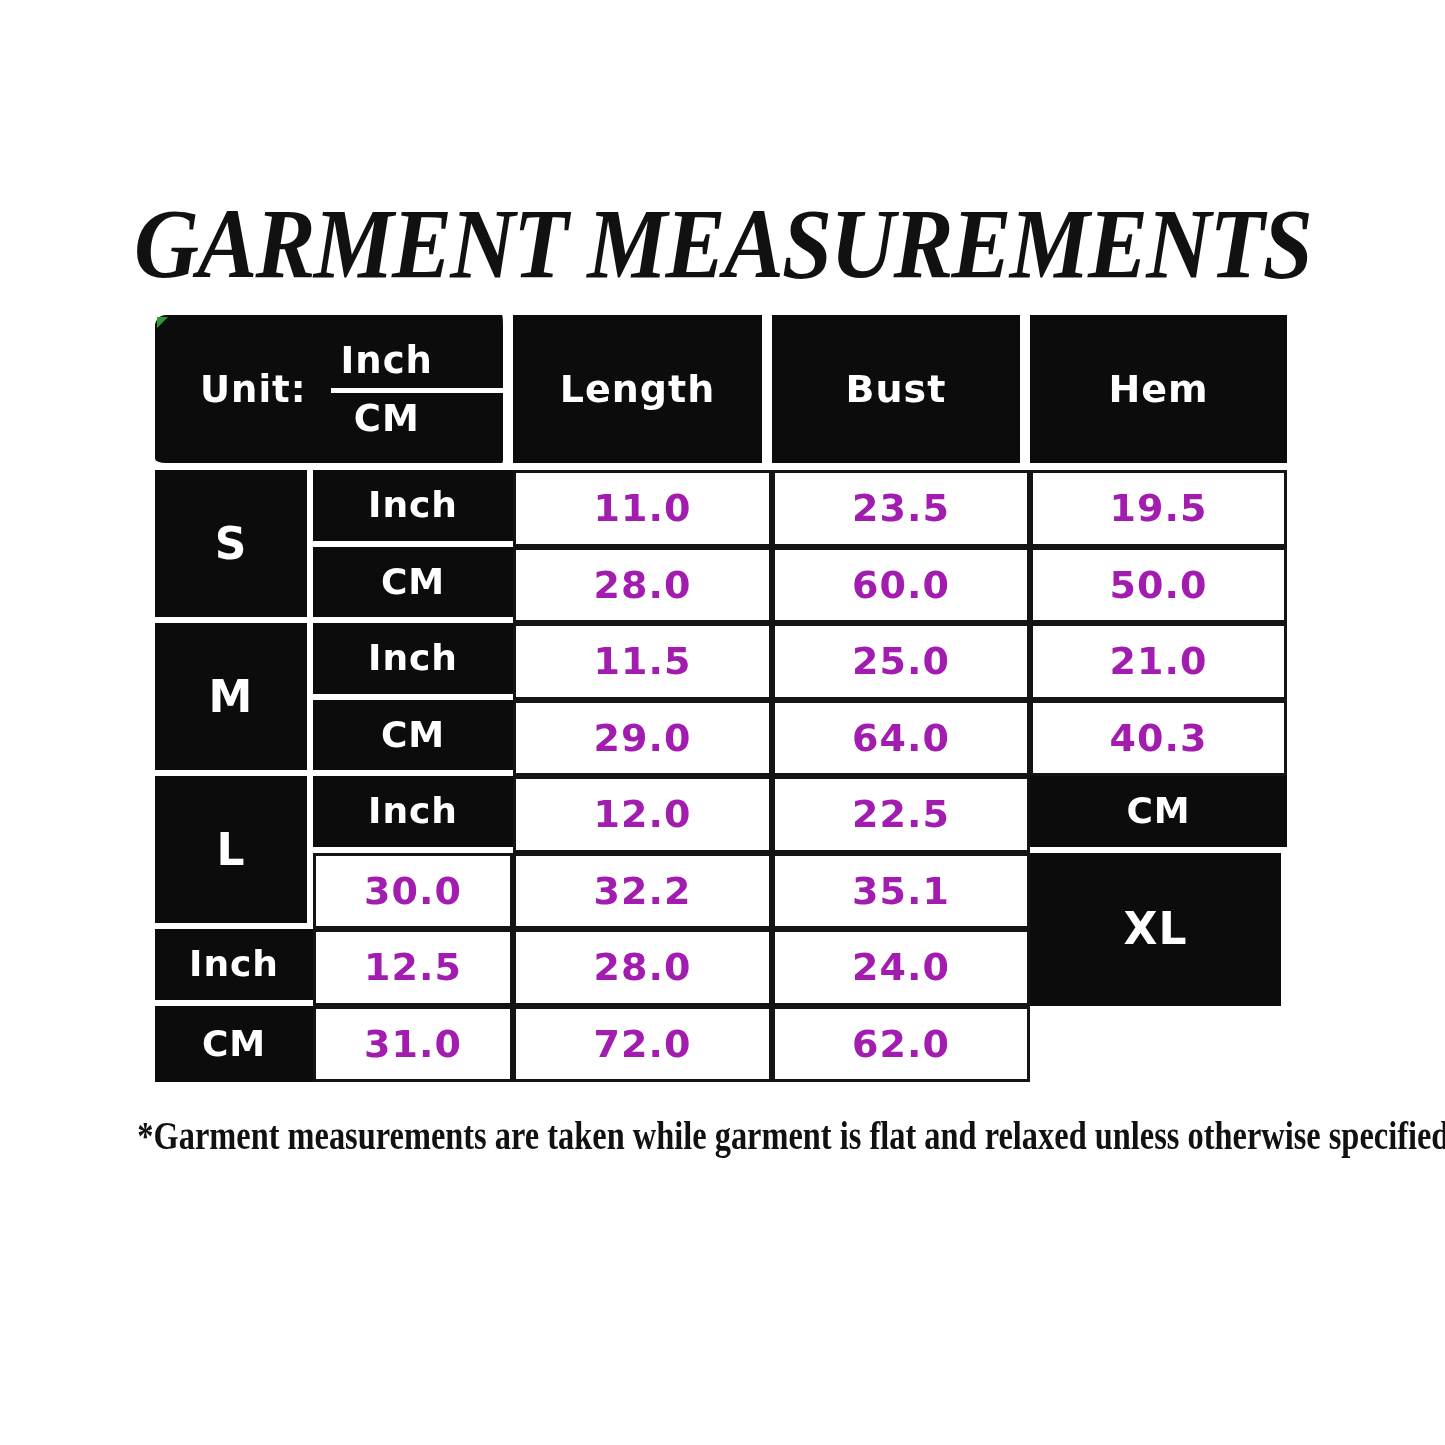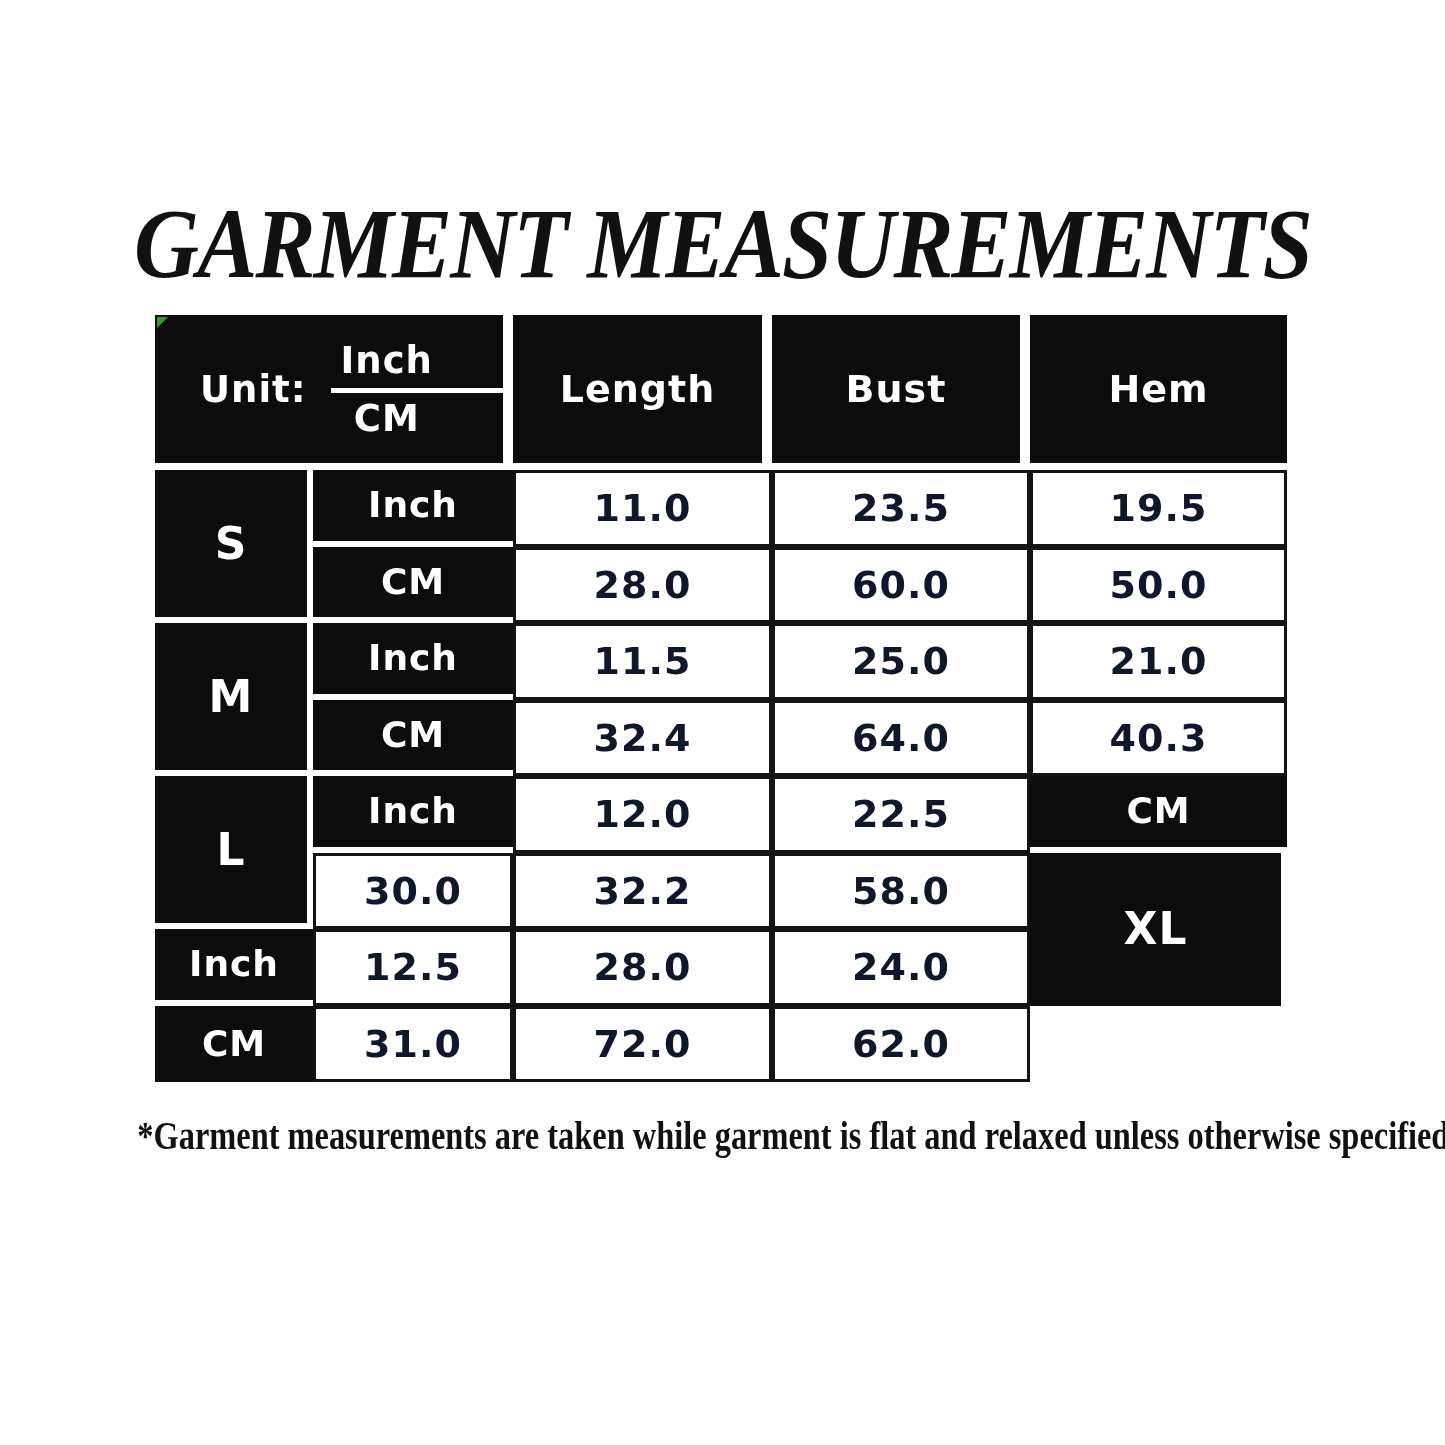--- a/index.html
+++ b/index.html
@@ -24,21 +24,21 @@
     box-sizing:border-box;display:flex;align-items:center;justify-content:center;
     line-height:1;
   }
   .dark{background:#0c0c0c;color:#ffffff;}
   .hdr{
     border-right:10px solid #ffffff;border-bottom:7px solid #ffffff;
     font-size:38px;font-weight:bold;letter-spacing:1px;
   }
   .hdr-last{border-right:0;text-align:right;}
   .unit-hdr{
-    grid-column:1/3;justify-content:flex-start;padding-left:45px;position:relative;
+    grid-column:1/3;justify-content:flex-start;padding-left:45px;position:relative;border-radius:11px;
   }
   .corner-marker{
     position:absolute;left:2px;top:2px;width:0;height:0;
     border-top:11px solid #2f9b35;border-right:11px solid transparent;
   }
   .unit-label{font-size:37px;font-weight:bold;letter-spacing:1px;margin-right:24px;}
   .fraction{flex:1;display:flex;flex-direction:column;}
   .frac-top{
     text-align:center;padding:0 70px 9px 10px;
     border-bottom:5px solid #ffffff;font-size:37px;font-weight:bold;letter-spacing:1px;
@@ -49,21 +49,21 @@
   }
   .size-cell{
     grid-row:span 2;border-right:6px solid #ffffff;border-bottom:6px solid #ffffff;
     font-size:44px;font-weight:bold;letter-spacing:1px;
   }
   .unit-cell{
     border-bottom:6px solid #ffffff;font-size:36px;font-weight:bold;letter-spacing:1px;
   }
   .no-bb{border-bottom:0;}
   .val-cell{
-    background:#ffffff;color:#0f172a;border:3px solid #141414;
+    background:#ffffff;color:#a21caf;border:3px solid #141414;
     font-size:38px;font-weight:bold;letter-spacing:1px;
   }
   .footnote{
     position:absolute;top:1116px;left:0;width:1445px;text-align:center;
     font-family:"Liberation Serif",serif;font-weight:bold;font-size:40px;
     line-height:1;white-space:nowrap;transform:scaleX(0.81);transform-origin:center;
     color:#111111;margin:0;
   }
 </style>
 </head>
@@ -94,32 +94,32 @@
   <div class="cell val-cell">28.0</div>
   <div class="cell val-cell">60.0</div>
   <div class="cell val-cell">50.0</div>
 
   <div class="cell dark size-cell">M</div>
   <div class="cell dark unit-cell">Inch</div>
   <div class="cell val-cell">11.5</div>
   <div class="cell val-cell">25.0</div>
   <div class="cell val-cell">21.0</div>
   <div class="cell dark unit-cell">CM</div>
-  <div class="cell val-cell">32.4</div>
+  <div class="cell val-cell">29.0</div>
   <div class="cell val-cell">64.0</div>
   <div class="cell val-cell">40.3</div>
 
   <div class="cell dark size-cell">L</div>
   <div class="cell dark unit-cell">Inch</div>
   <div class="cell val-cell">12.0</div>
   <div class="cell val-cell">22.5</div>
   <div class="cell dark unit-cell">CM</div>
   <div class="cell val-cell">30.0</div>
   <div class="cell val-cell">32.2</div>
-  <div class="cell val-cell">58.0</div>
+  <div class="cell val-cell">35.1</div>
 
   <div class="cell dark size-cell no-bb">XL</div>
   <div class="cell dark unit-cell">Inch</div>
   <div class="cell val-cell">12.5</div>
   <div class="cell val-cell">28.0</div>
   <div class="cell val-cell">24.0</div>
   <div class="cell dark unit-cell no-bb">CM</div>
   <div class="cell val-cell">31.0</div>
   <div class="cell val-cell">72.0</div>
   <div class="cell val-cell">62.0</div>

